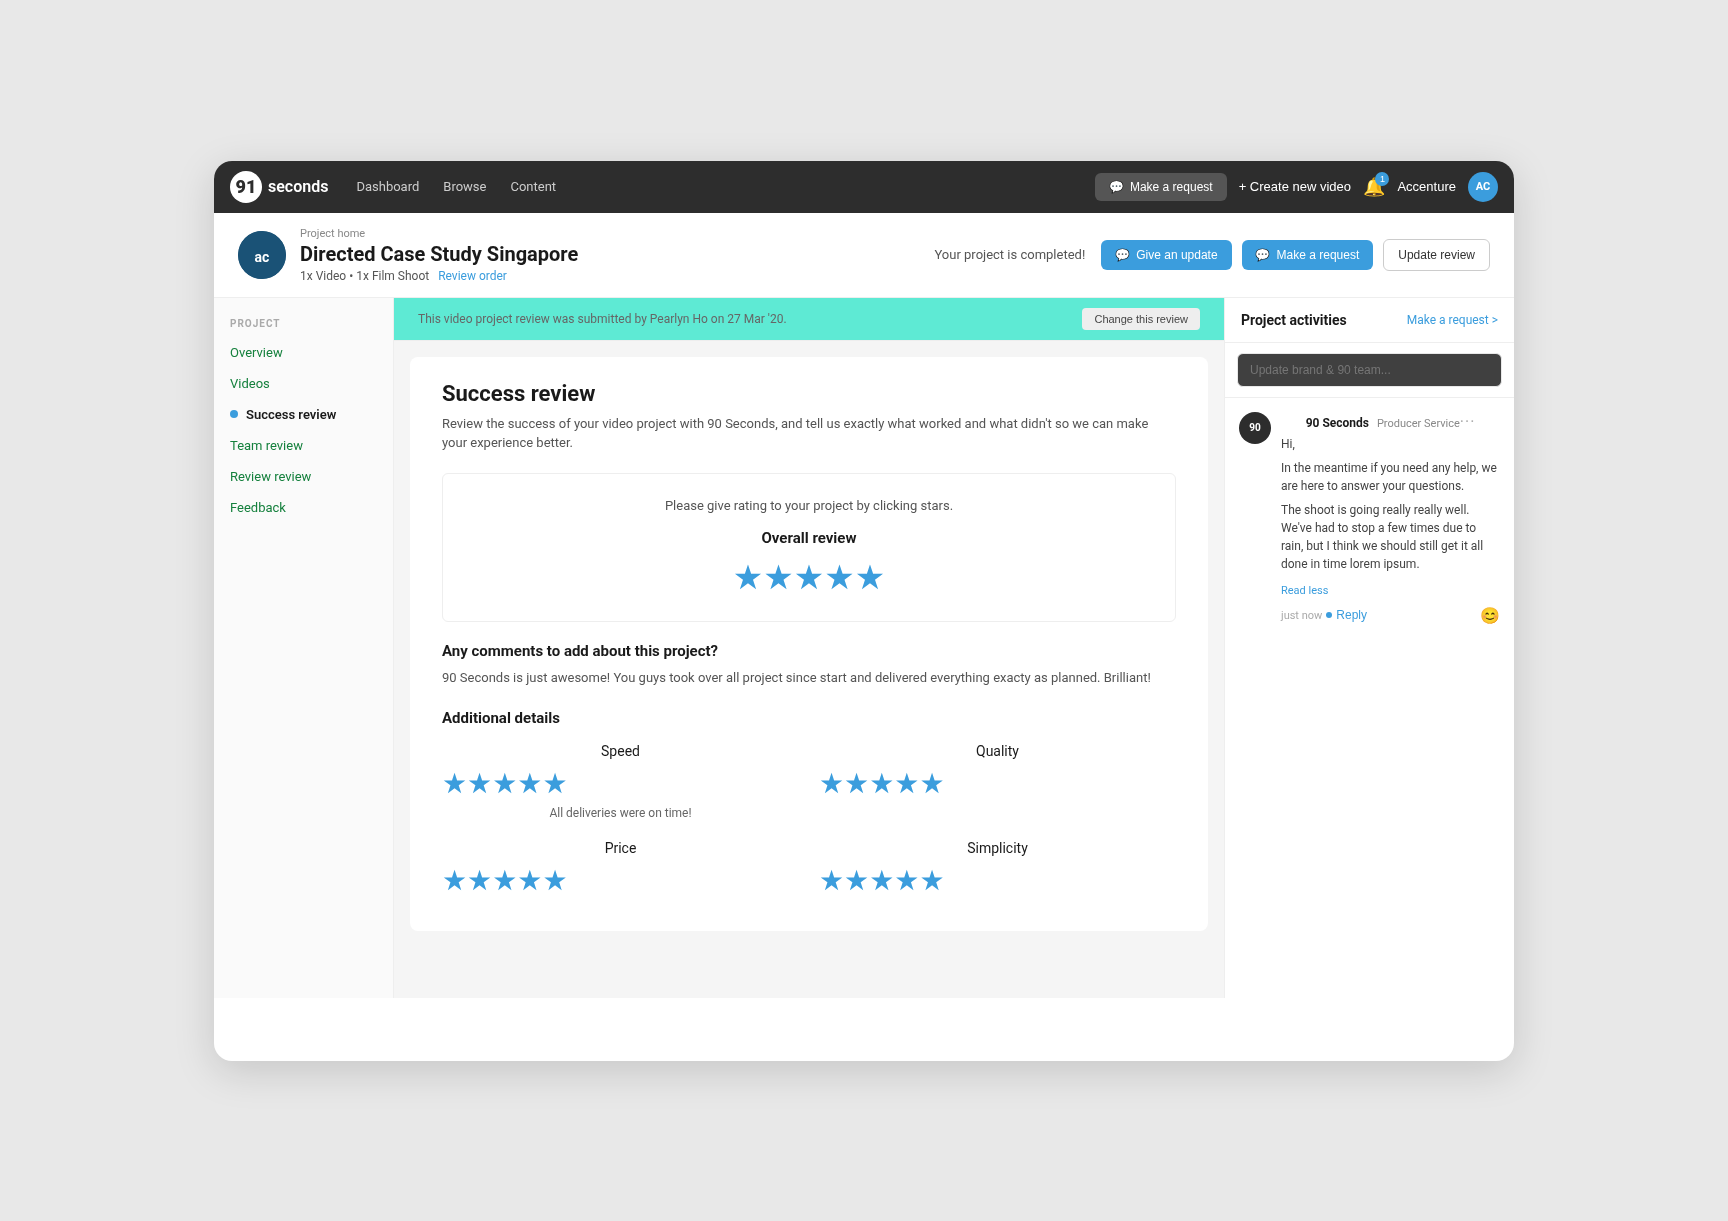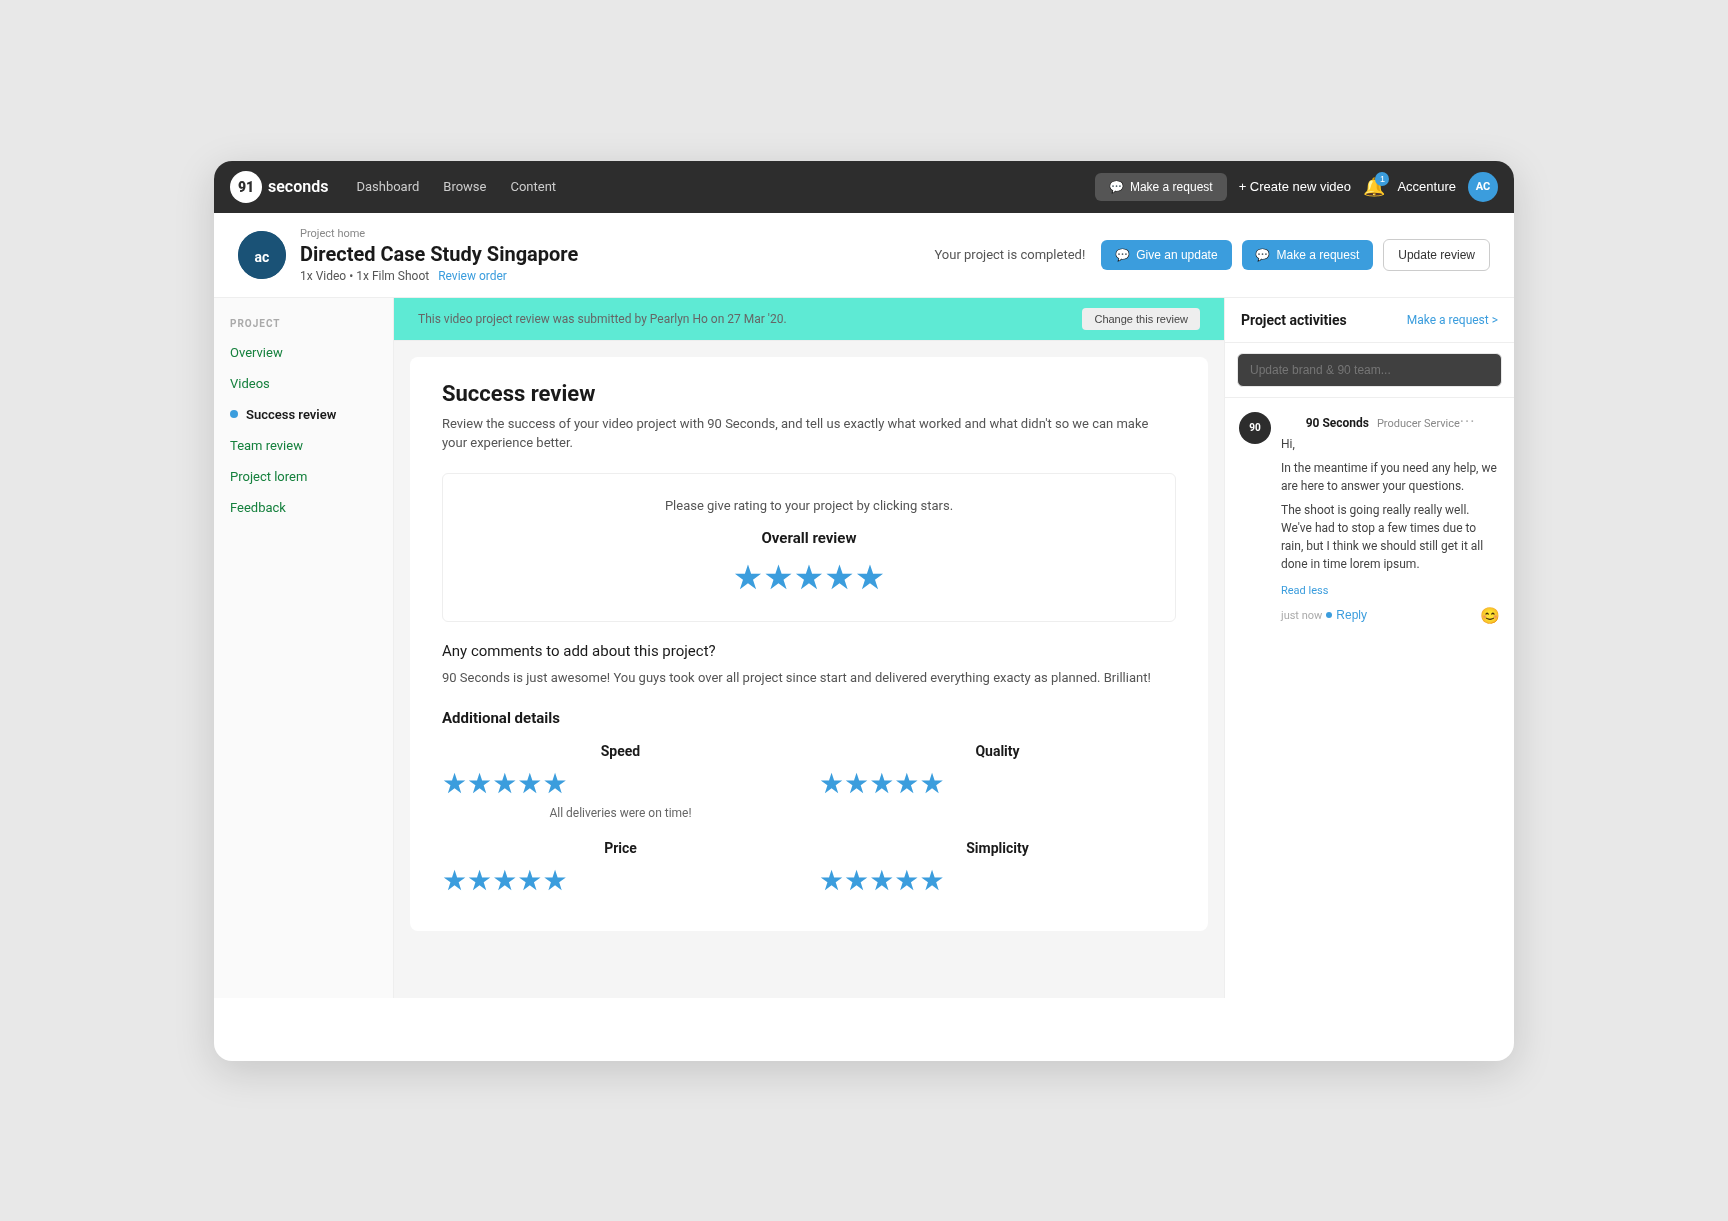--- a/index.html
+++ b/index.html
@@ -37,21 +37,21 @@
     }
     .logo-circle {
       width: 32px;
       height: 32px;
       background: #fff;
       border-radius: 50%;
       display: flex;
       align-items: center;
       justify-content: center;
       font-weight: 900;
-      font-size: 14px;
+      font-size: 18px;
       color: #2d2d2d;
     }
     .logo-text {
       color: #fff;
       font-size: 16px;
       font-weight: 600;
     }
     .nav-links {
       display: flex;
       gap: 24px;
@@ -323,21 +323,21 @@
     .stars.small {
       font-size: 28px;
       justify-content: flex-start;
       gap: 4px;
     }
     .comments-section {
       margin-bottom: 20px;
     }
     .comments-label {
       font-size: 15px;
-      font-weight: 400;
+      font-weight: 700;
       color: #1a1a1a;
       margin-bottom: 8px;
     }
     .comments-text {
       font-size: 13px;
       color: #555;
       line-height: 1.5;
     }
     .additional-details {
       margin-bottom: 10px;
@@ -350,21 +350,21 @@
       margin-bottom: 16px;
     }
     .details-grid {
       display: grid;
       grid-template-columns: 1fr 1fr;
       gap: 20px;
     }
     .detail-item { text-align: center; }
     .detail-name {
       font-size: 14px;
-      font-weight: 700;
+      font-weight: 400;
       color: #1a1a1a;
       margin-bottom: 8px;
     }
     .detail-note {
       font-size: 12px;
       color: #666;
       margin-top: 6px;
     }
     
     .activities-panel {
@@ -572,21 +572,21 @@
         <span>Videos</span>
       </div>
       <div class="sidebar-item active">
         <span class="sidebar-dot"></span>
         <span>Success review</span>
       </div>
       <div class="sidebar-item">
         <span>Team review</span>
       </div>
       <div class="sidebar-item">
-        <span>Project lorem</span>
+        <span>Review review</span>
       </div>
       <div class="sidebar-item">
         <span>Feedback</span>
       </div>
     </div>
 
     <div class="content-area">
 
       <div class="review-notif">
         <span>This video project review was submitted by Pearlyn Ho on 27 Mar '20.</span>

